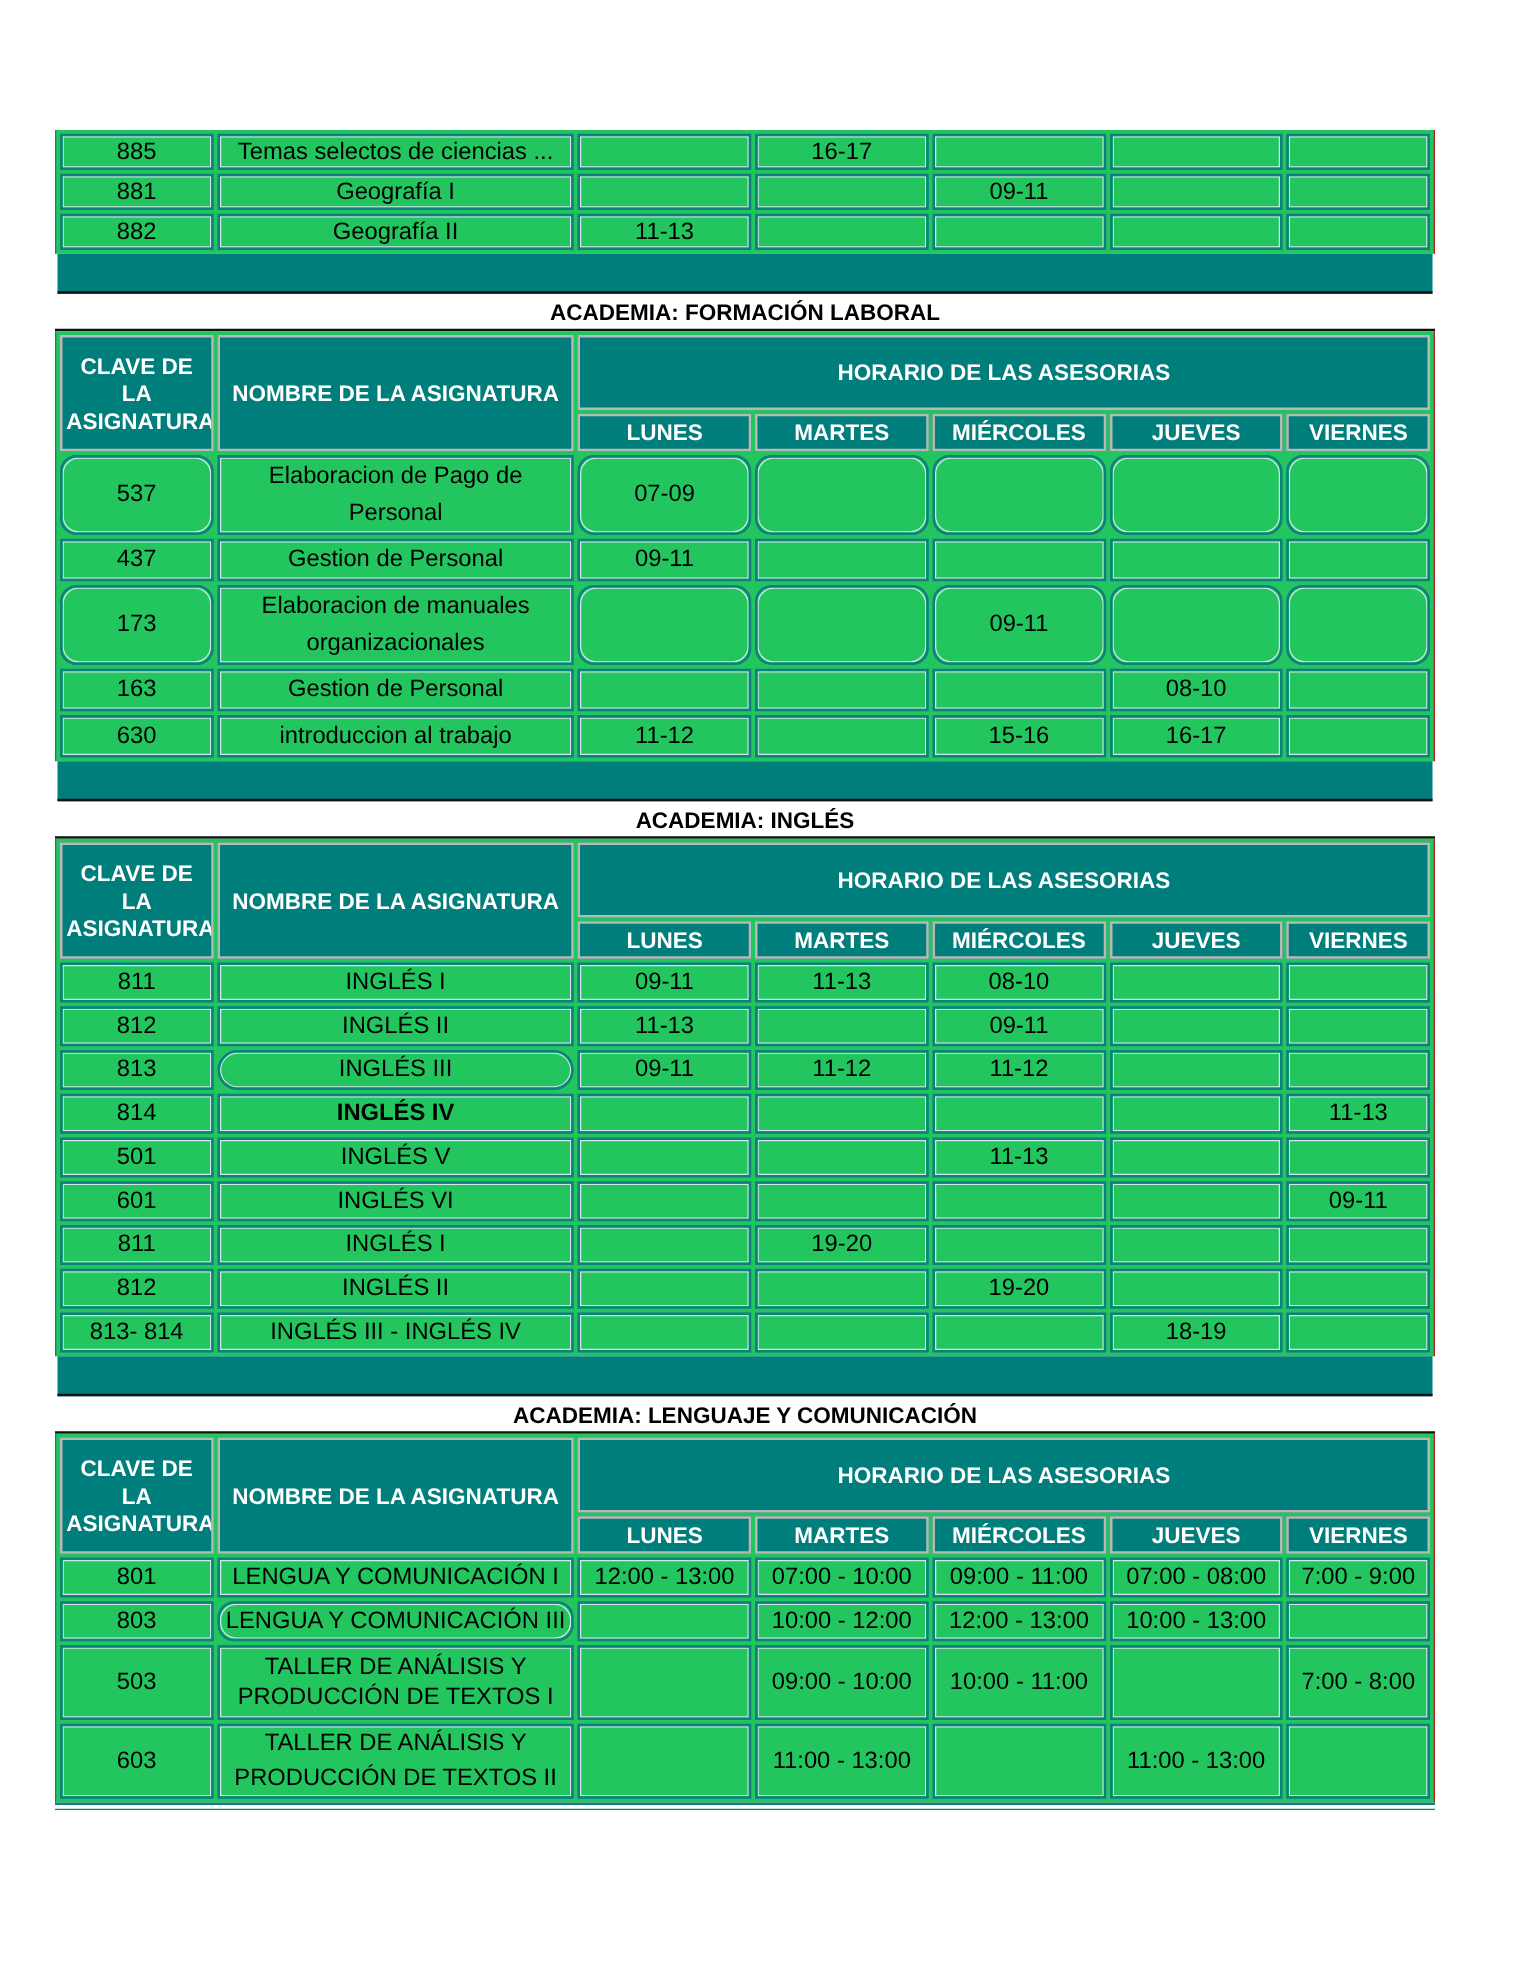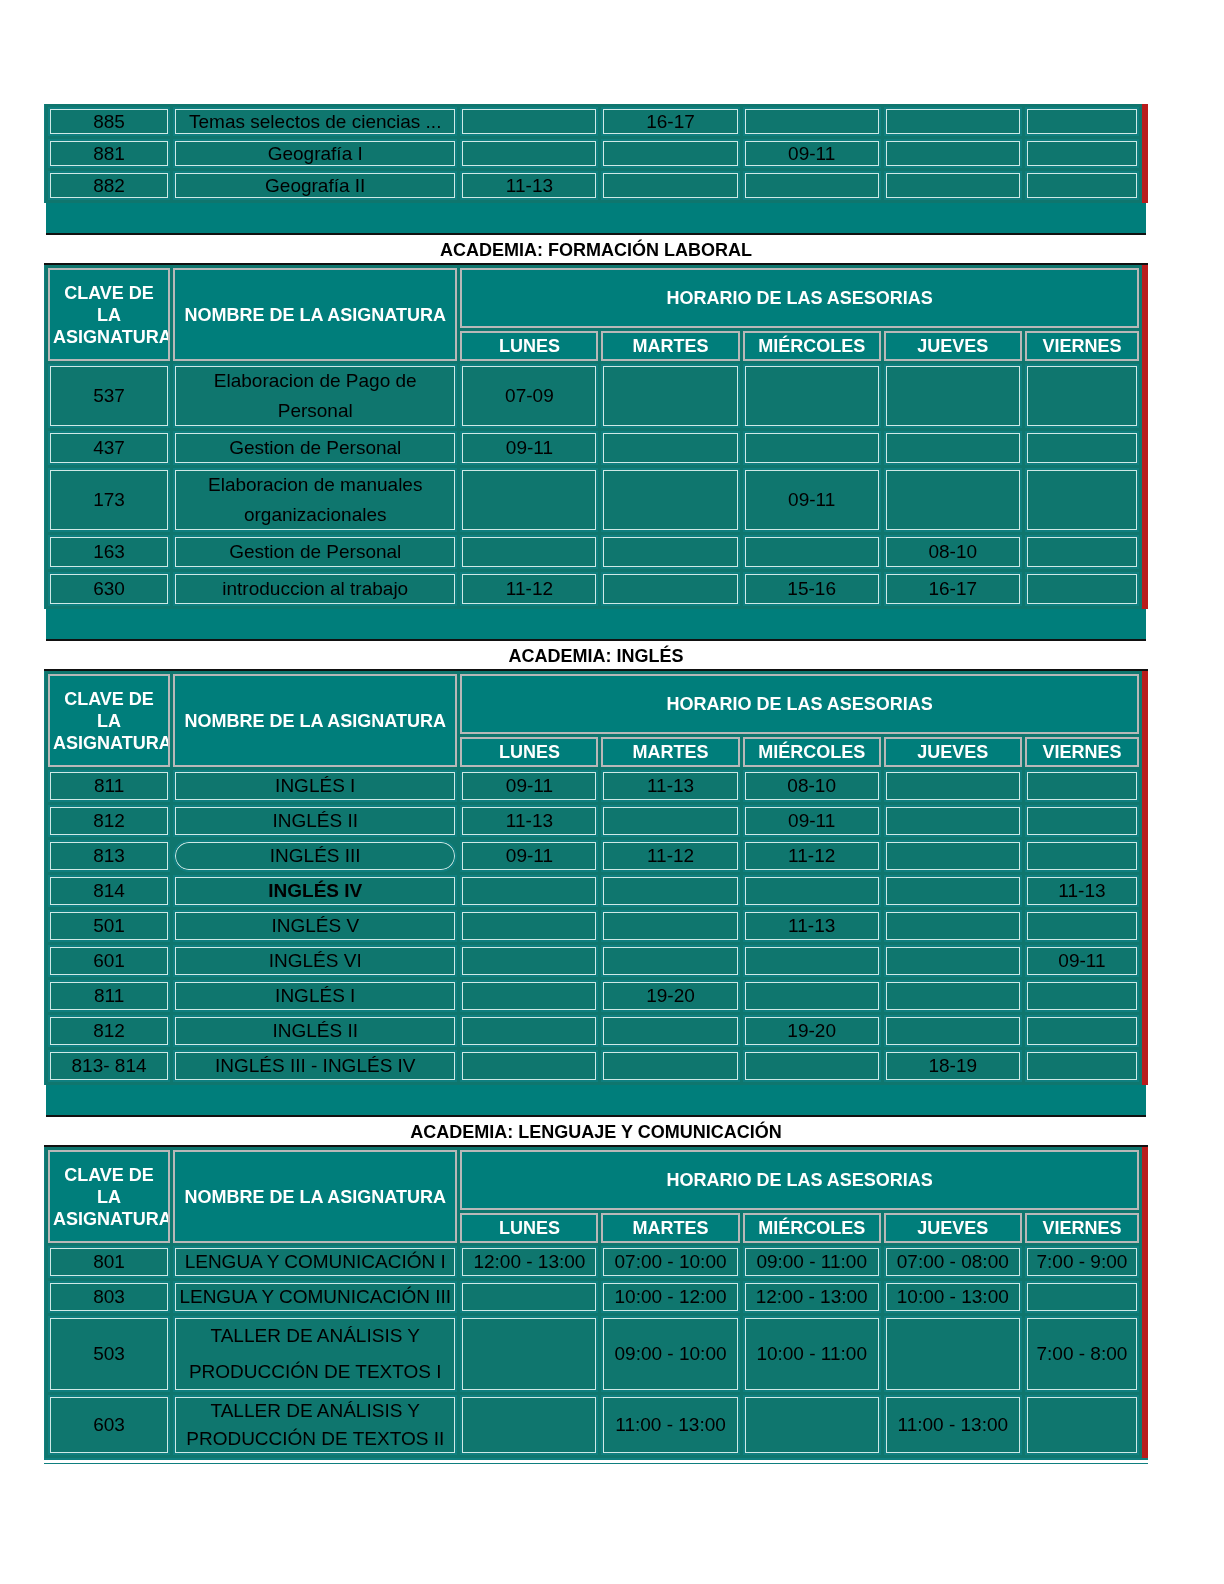--- a/index.html
+++ b/index.html
@@ -1,23 +1,23 @@
 <!DOCTYPE html>
 <html><head>
 <meta charset="utf-8">
 <style>
   html, body { margin: 0; padding: 0; background: #ffffff; }
   body { width: 1224px; height: 1584px; position: relative; font-family: "Liberation Sans Narrow", "Liberation Sans", sans-serif; color: #000; overflow: hidden; }
   .page { position: absolute; left: 44px; top: 104px; width: 1104px; }
-  table.sched { border-collapse: separate; border-spacing: 3px; width: 1104px; table-layout: fixed; background: #0f766e; border-left: 1px solid #0f7f7f; border-right: 6px solid #b91c1c; }
+  table.sched { border-collapse: separate; border-spacing: 3px; width: 1104px; table-layout: fixed; background: #22c55e; border-left: 1px solid #0f7f7f; border-right: 1px solid #b91c1c; }
   table.sched td, table.sched th { border: 2px solid #0f7f7f; box-shadow: inset 0 0 0 1px #cfe9e6; padding: 0 3px; font-size: 19px; line-height: 22px; text-align: center; vertical-align: middle; white-space: nowrap; overflow: hidden; }
   table.sched th { background: #007e7b; color: #fff; font-weight: bold; font-size: 18px; border-color: #b8b8b8; box-shadow: none; }
   th.clave { font-size: 16px; line-height: 28px; }
   td.left { text-align: left; }
-  td.bottom { vertical-align: bottom; }
+  td.bottom { vertical-align: bottom; border-radius: 13px; }
   .row30 td { height: 25px; }
   .row60 td { height: 56px; }
   .spacer { height: 30px; background: #007e7b; border-bottom: 2px solid #111; width: 1100px; margin-left: 2px; }
   .section-title { text-align: center; font-weight: bold; font-size: 18px; height: 28px; line-height: 30px; border-bottom: 2px solid #111; }
   .hdr-top th { height: 56px; }
   .hdr-days th { height: 26px; }
   .bottom-line { height: 3px; border-top: 2px solid #0f7f7f; border-bottom: 1px solid #0f7f7f; width: 1104px; }
 </style>
 </head>
 <body>
@@ -290,21 +290,21 @@
             <td>803</td>
             <td class="bottom" style="white-space: normal; line-height: 28px;">LENGUA Y COMUNICACIÓN III</td>
             <td></td>
             <td class="left">10:00 - 12:00</td>
             <td>12:00 - 13:00</td>
             <td>10:00 - 13:00</td>
             <td></td>
           </tr>
           <tr class="row60">
             <td>503</td>
-            <td style="white-space: normal; line-height: 36px;">TALLER DE ANÁLISIS Y PRODUCCIÓN DE TEXTOS I</td>
+            <td style="white-space: normal; line-height: 24px;">TALLER DE ANÁLISIS Y PRODUCCIÓN DE TEXTOS I</td>
             <td></td>
             <td class="left">09:00 - 10:00</td>
             <td>10:00 - 11:00</td>
             <td></td>
             <td>7:00 - 8:00</td>
           </tr>
           <tr class="row60">
             <td>603</td>
             <td style="white-space: normal; line-height: 28px;">TALLER DE ANÁLISIS Y PRODUCCIÓN DE TEXTOS II</td>
             <td></td>

